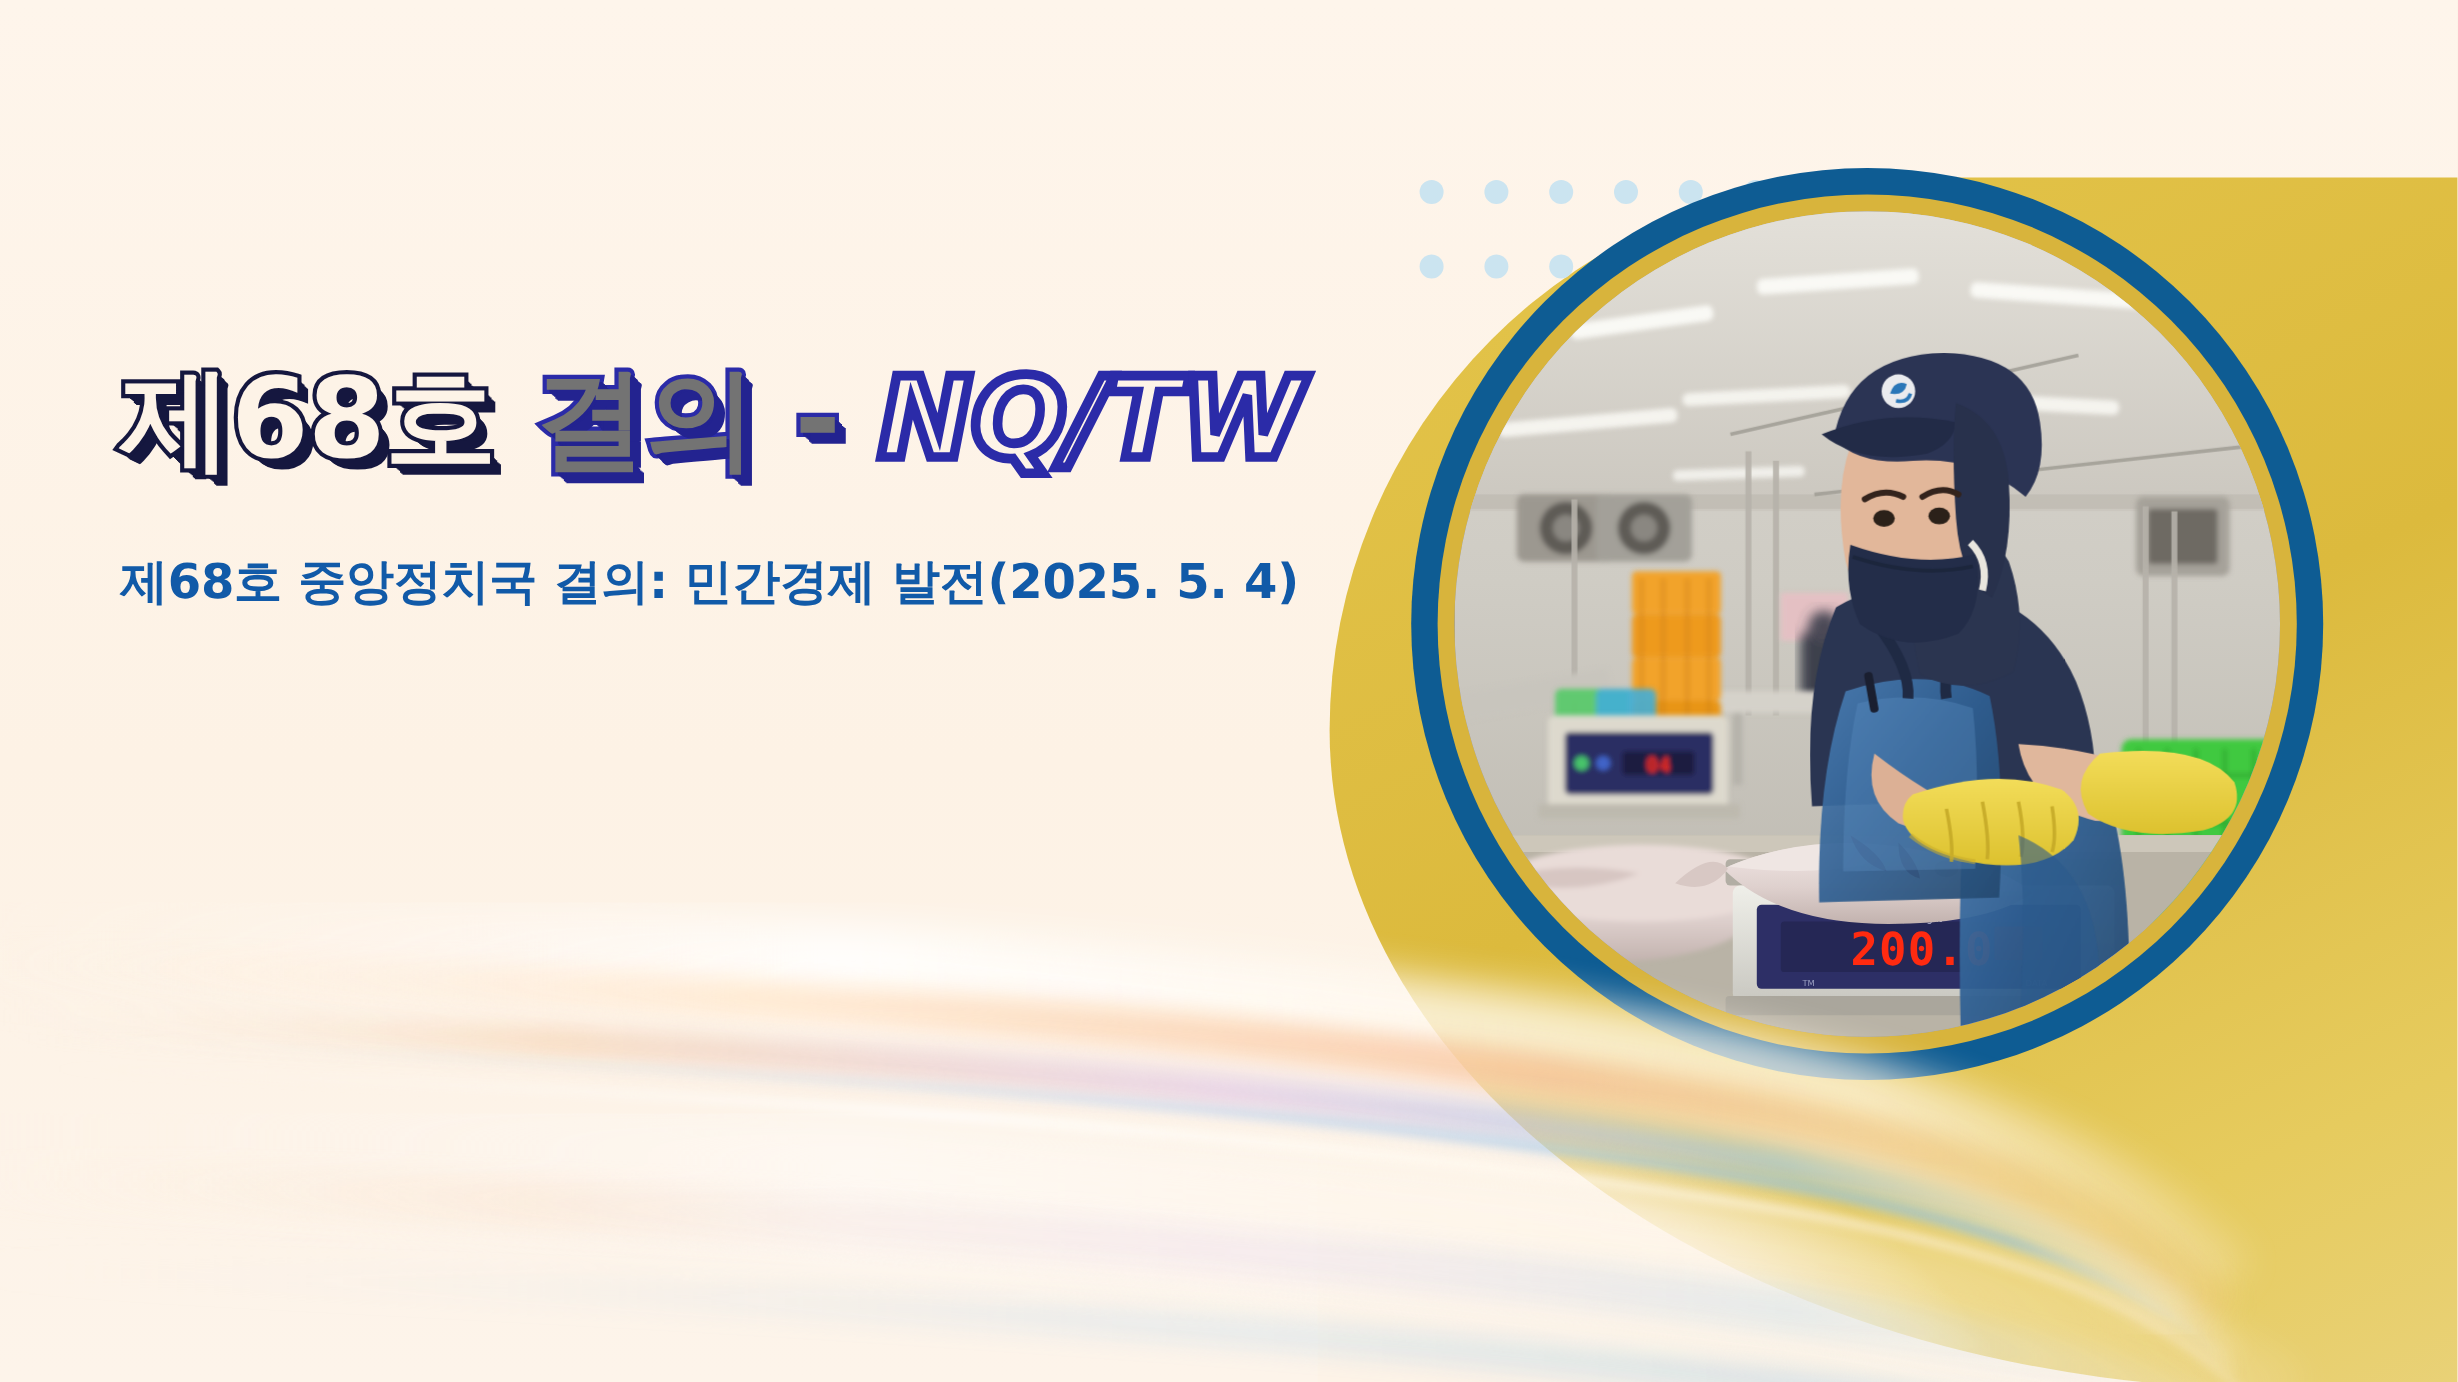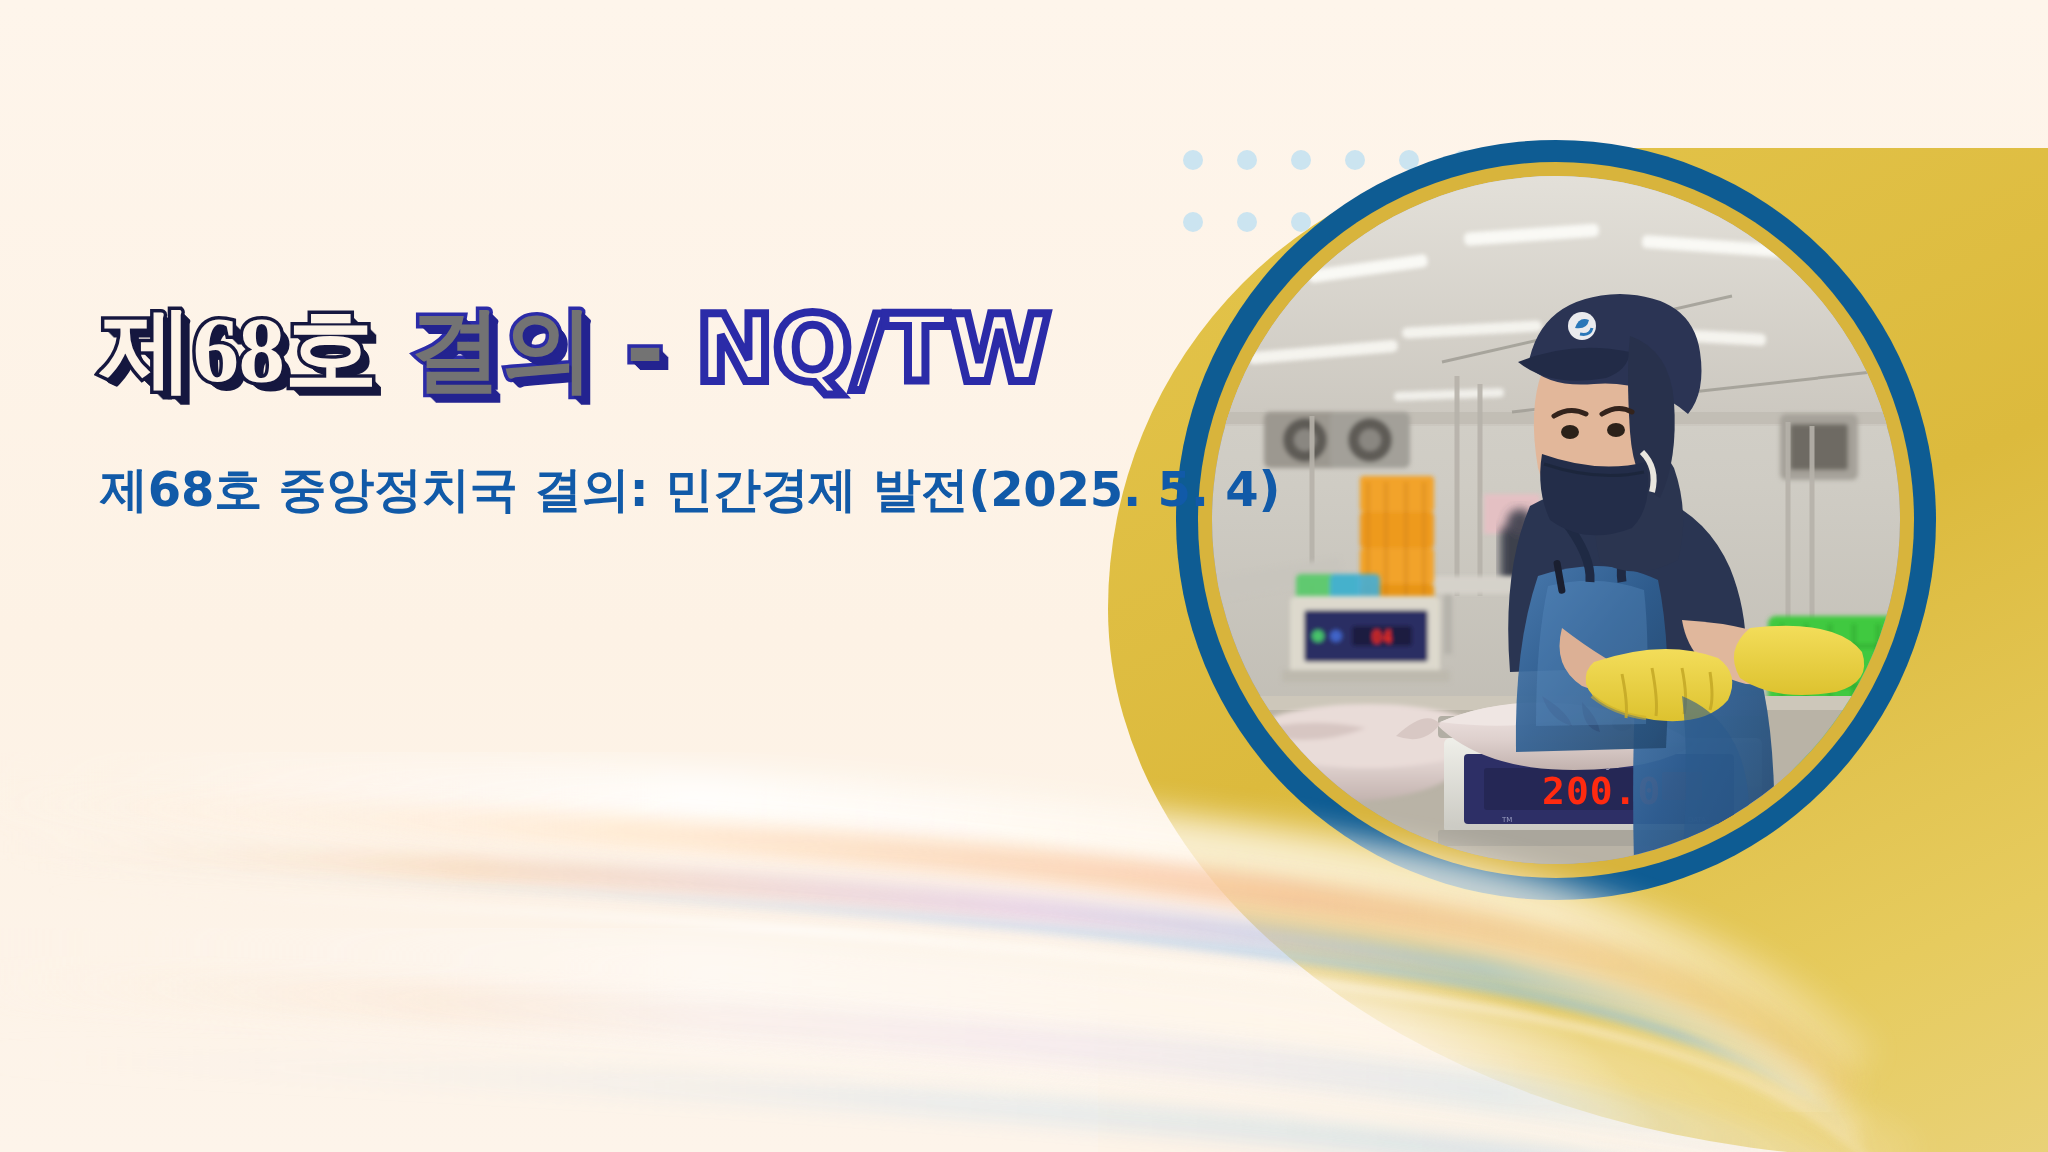--- a/index.html
+++ b/index.html
@@ -140,47 +140,47 @@
     paint-order: stroke fill;
     text-shadow:
        9px 9px 0 #15173F,
        8px 8px 0 #15173F,
        7px 7px 0 #15173F,
        6px 6px 0 #15173F,
        5px 5px 0 #15173F,
        4px 4px 0 #15173F,
        3px 3px 0 #15173F,
        2px 2px 0 #15173F;
-    font-family: Liberation Serif, serif;
   }
   .headline .seg-b {
     color: #737373;
     -webkit-text-stroke: 7px #2B2BA8;
     paint-order: stroke fill;
     text-shadow:
        9px 9px 0 #232390,
        8px 8px 0 #232390,
        7px 7px 0 #232390,
        6px 6px 0 #232390,
        5px 5px 0 #232390,
        4px 4px 0 #232390,
        3px 3px 0 #232390,
        2px 2px 0 #232390;
   }
   .headline .seg-c {
     color: transparent;
     -webkit-text-stroke: 8px #2B2BA8;
     paint-order: stroke fill;
+    font-style: italic;
   }
 
   .subhead {
     margin: 58px 0 0 0;
     font-family: "DejaVu Sans", sans-serif;
     font-weight: 700;
-    font-size: 48px;
+    font-size: 40px;
     letter-spacing: -0.2px;
     color: #115AA8;
     white-space: nowrap;
   }
 </style>
 </head>
 <body>
 
 <div class="slide">
 

